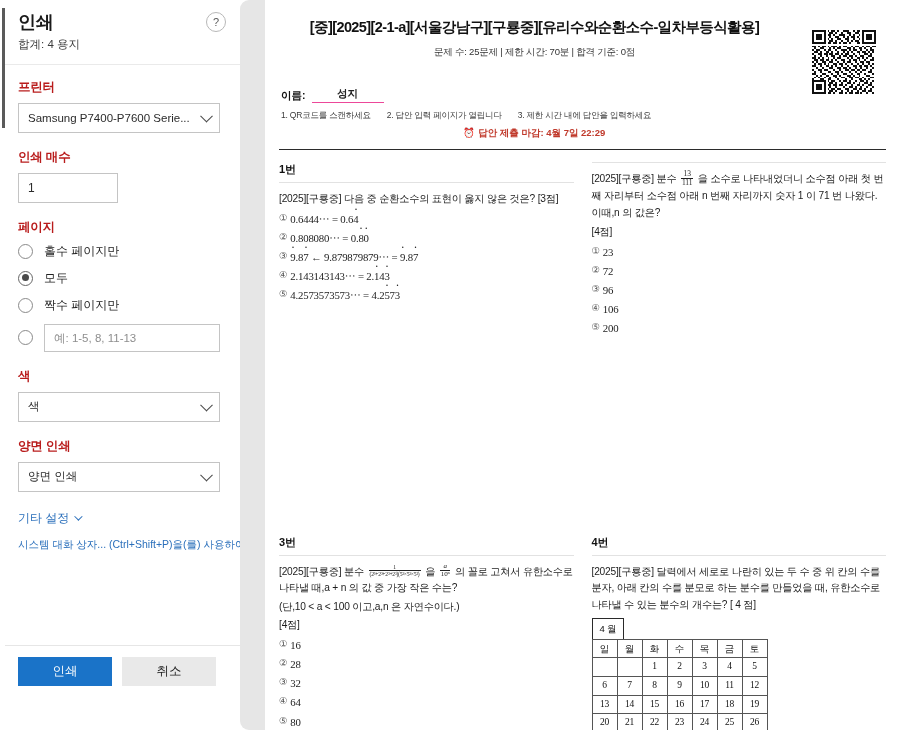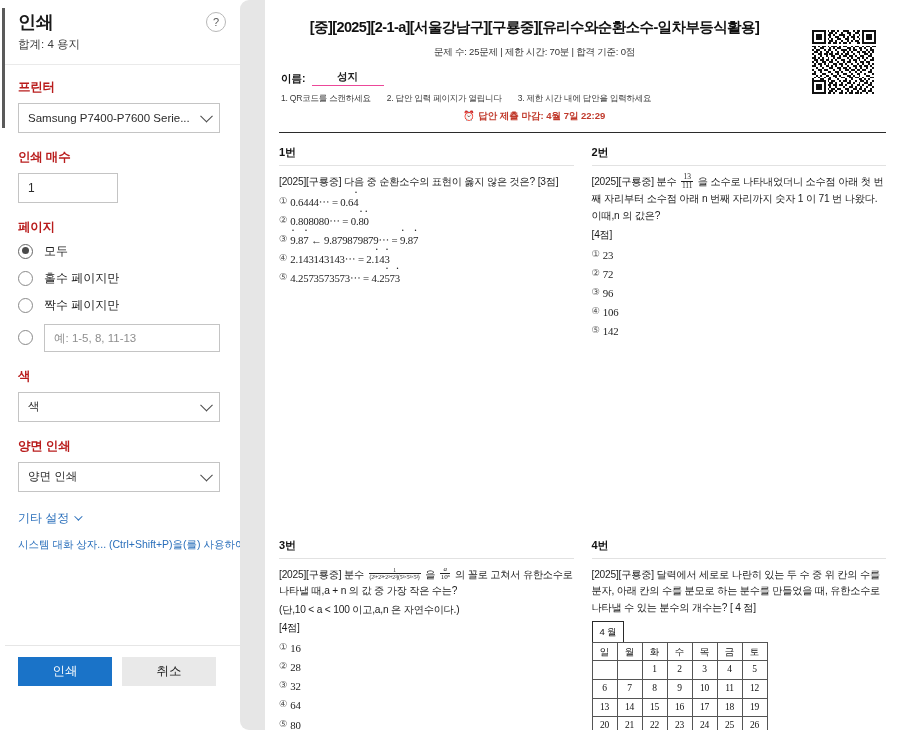--- a/index.html
+++ b/index.html
@@ -155,21 +155,21 @@
     font-size: 14.5px; font-weight: bold; color: #111;
     text-align: center; letter-spacing: -0.6px;
     padding: 0 110px 0 14px; line-height: 1.3;
   }
   .doc-meta {
     text-align: center; font-size: 9.5px; color: #333;
     margin-top: 9px; padding-right: 96px; letter-spacing: -0.2px;
   }
   .name-row {
     display: flex; align-items: flex-end; gap: 6px;
-    margin-top: 11px; padding-left: 2px;
+    margin-top: 28px; padding-left: 2px;
   }
   .name-label { font-size: 10.5px; font-weight: bold; color: #111; }
   .name-value {
     font-size: 10.5px; color: #222; min-width: 72px;
     border-bottom: 1px solid #ec4899; text-align: center;
     padding: 0 6px 1px 6px;
     font-weight: bold;
   }
   .steps-row {
     display: flex; gap: 16px; margin-top: 7px;
@@ -295,27 +295,27 @@
       <div class="field-group">
         <div class="field-label">인쇄 매수</div>
         <input class="text-input" type="text" value="1" style="">
       </div>
 
       
       <div class="field-group">
         <div class="field-label">페이지</div>
 
         <div class="radio-row">
+          <span class="radio"></span>
+          <span class="radio-label">홀수 페이지만</span>
+        </div>
+
+        <div class="radio-row">
           <span class="radio checked"></span>
           <span class="radio-label">모두</span>
-        </div>
-
-        <div class="radio-row">
-          <span class="radio"></span>
-          <span class="radio-label">홀수 페이지만</span>
         </div>
 
         <div class="radio-row">
           <span class="radio"></span>
           <span class="radio-label">짝수 페이지만</span>
         </div>
 
         <div class="radio-row">
           <span class="radio"></span>
           <input class="range-input" type="text" placeholder="예: 1-5, 8, 11-13" style="">
@@ -708,21 +708,20 @@
               </div>
               <div class="opt">
                 <span class="circ">⑤</span>
                 <span class="mathy">4.2573573573⋯ = 4.2<span class="dotted">5</span>7<span class="dotted">3</span></span>
               </div>
             </div>
           </div>
         </div>
 
         <div class="q-cell">
-          <div class="q-num">2번</div>
           <hr class="q-rule">
           <div class="q-body">
             <div class="q-stem">
               <span>[2025][구룡중] 분수</span>
               <span class="frac">
                 <span class="num">13</span>
                 <span class="den">111</span>
               </span>
               <span>을 소수로 나타내었더니 소수점 아래 첫 번째 자리부터 소수점 아래 n 번째 자리까지 숫자 1 이 71 번 나왔다. 이때,n 의 값은?</span>
             </div>
@@ -739,21 +738,21 @@
               <div class="opt">
                   <span class="circ">③</span>
                   <span class="mathy">96</span>
                 </div>
               <div class="opt">
                   <span class="circ">④</span>
                   <span class="mathy">106</span>
                 </div>
               <div class="opt">
                   <span class="circ">⑤</span>
-                  <span class="mathy">142</span>
+                  <span class="mathy">200</span>
                 </div>
             </div>
           </div>
         </div>
 
         <div style="height:196px"></div>
         <div style="height:196px"></div>
 
         <div class="q-cell">
           <div class="q-num">3번</div>

